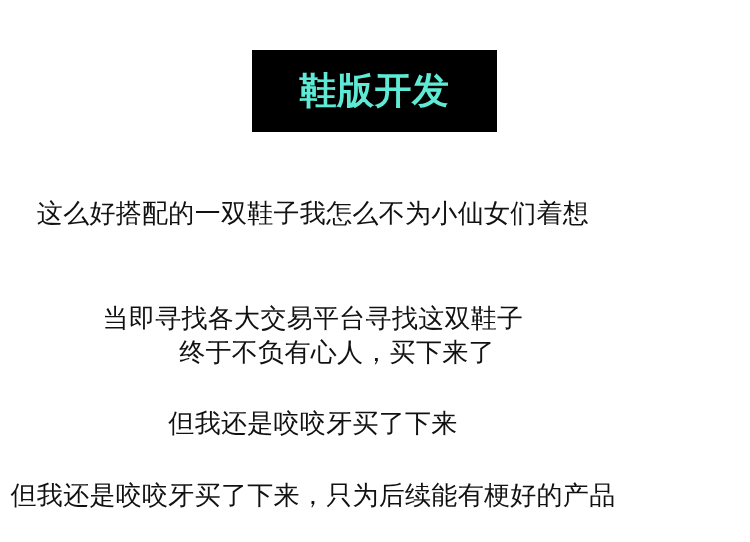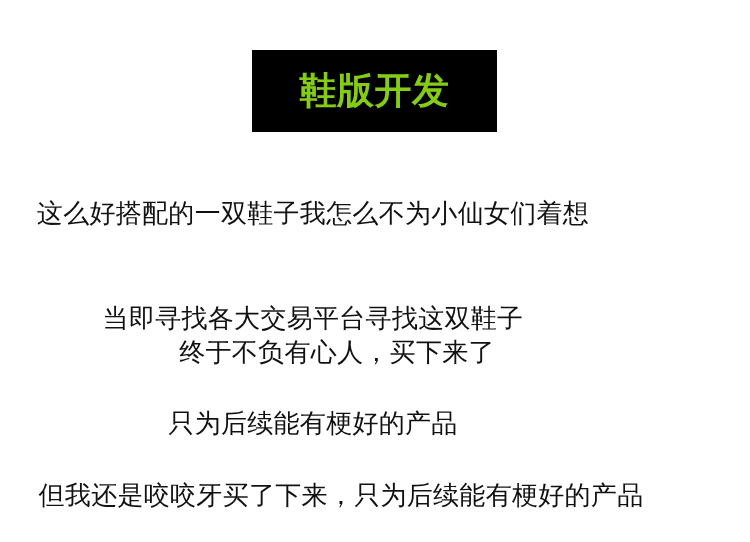--- a/index.html
+++ b/index.html
@@ -21,21 +21,21 @@
     left: 252px;
     top: 50px;
     width: 245px;
     height: 82px;
     background: #000000;
     display: flex;
     align-items: center;
     justify-content: center;
   }
   .title-text {
-    color: #84cc16;
+    color: #5eead4;
     font-size: 37px;
     font-weight: 700;
     letter-spacing: 0.5px;
     white-space: nowrap;
   }
   .body-line {
     position: absolute;
     left: 0;
     width: 626px;
     text-align: center;
@@ -43,32 +43,32 @@
     font-size: 26px;
     font-weight: 400;
     line-height: 32px;
     letter-spacing: 0.3px;
     white-space: nowrap;
   }
   .line-1 { top: 197px; }
   .line-2 { top: 262px; margin-top: 40px; }
   .line-3 { top: 336px; padding-left: 48px; }
   .line-4 { top: 407px; }
-  .line-5 { top: 479px; margin-left: 28px; }
+  .line-5 { top: 479px; }
 </style>
 </head>
 <body>
 
 <div class="page">
   <div class="title-block">
     <span class="title-text">鞋版开发</span>
   </div>
 
   <p class="body-line line-1">这么好搭配的一双鞋子我怎么不为小仙女们着想</p>
 
   <p class="body-line line-2">当即寻找各大交易平台寻找这双鞋子</p>
 
   <p class="body-line line-3">终于不负有心人，买下来了</p>
 
-  <p class="body-line line-4">只为后续能有梗好的产品</p>
+  <p class="body-line line-4">但我还是咬咬牙买了下来</p>
 
   <p class="body-line line-5">但我还是咬咬牙买了下来，只为后续能有梗好的产品</p>
 </div>
 
 </body></html>

